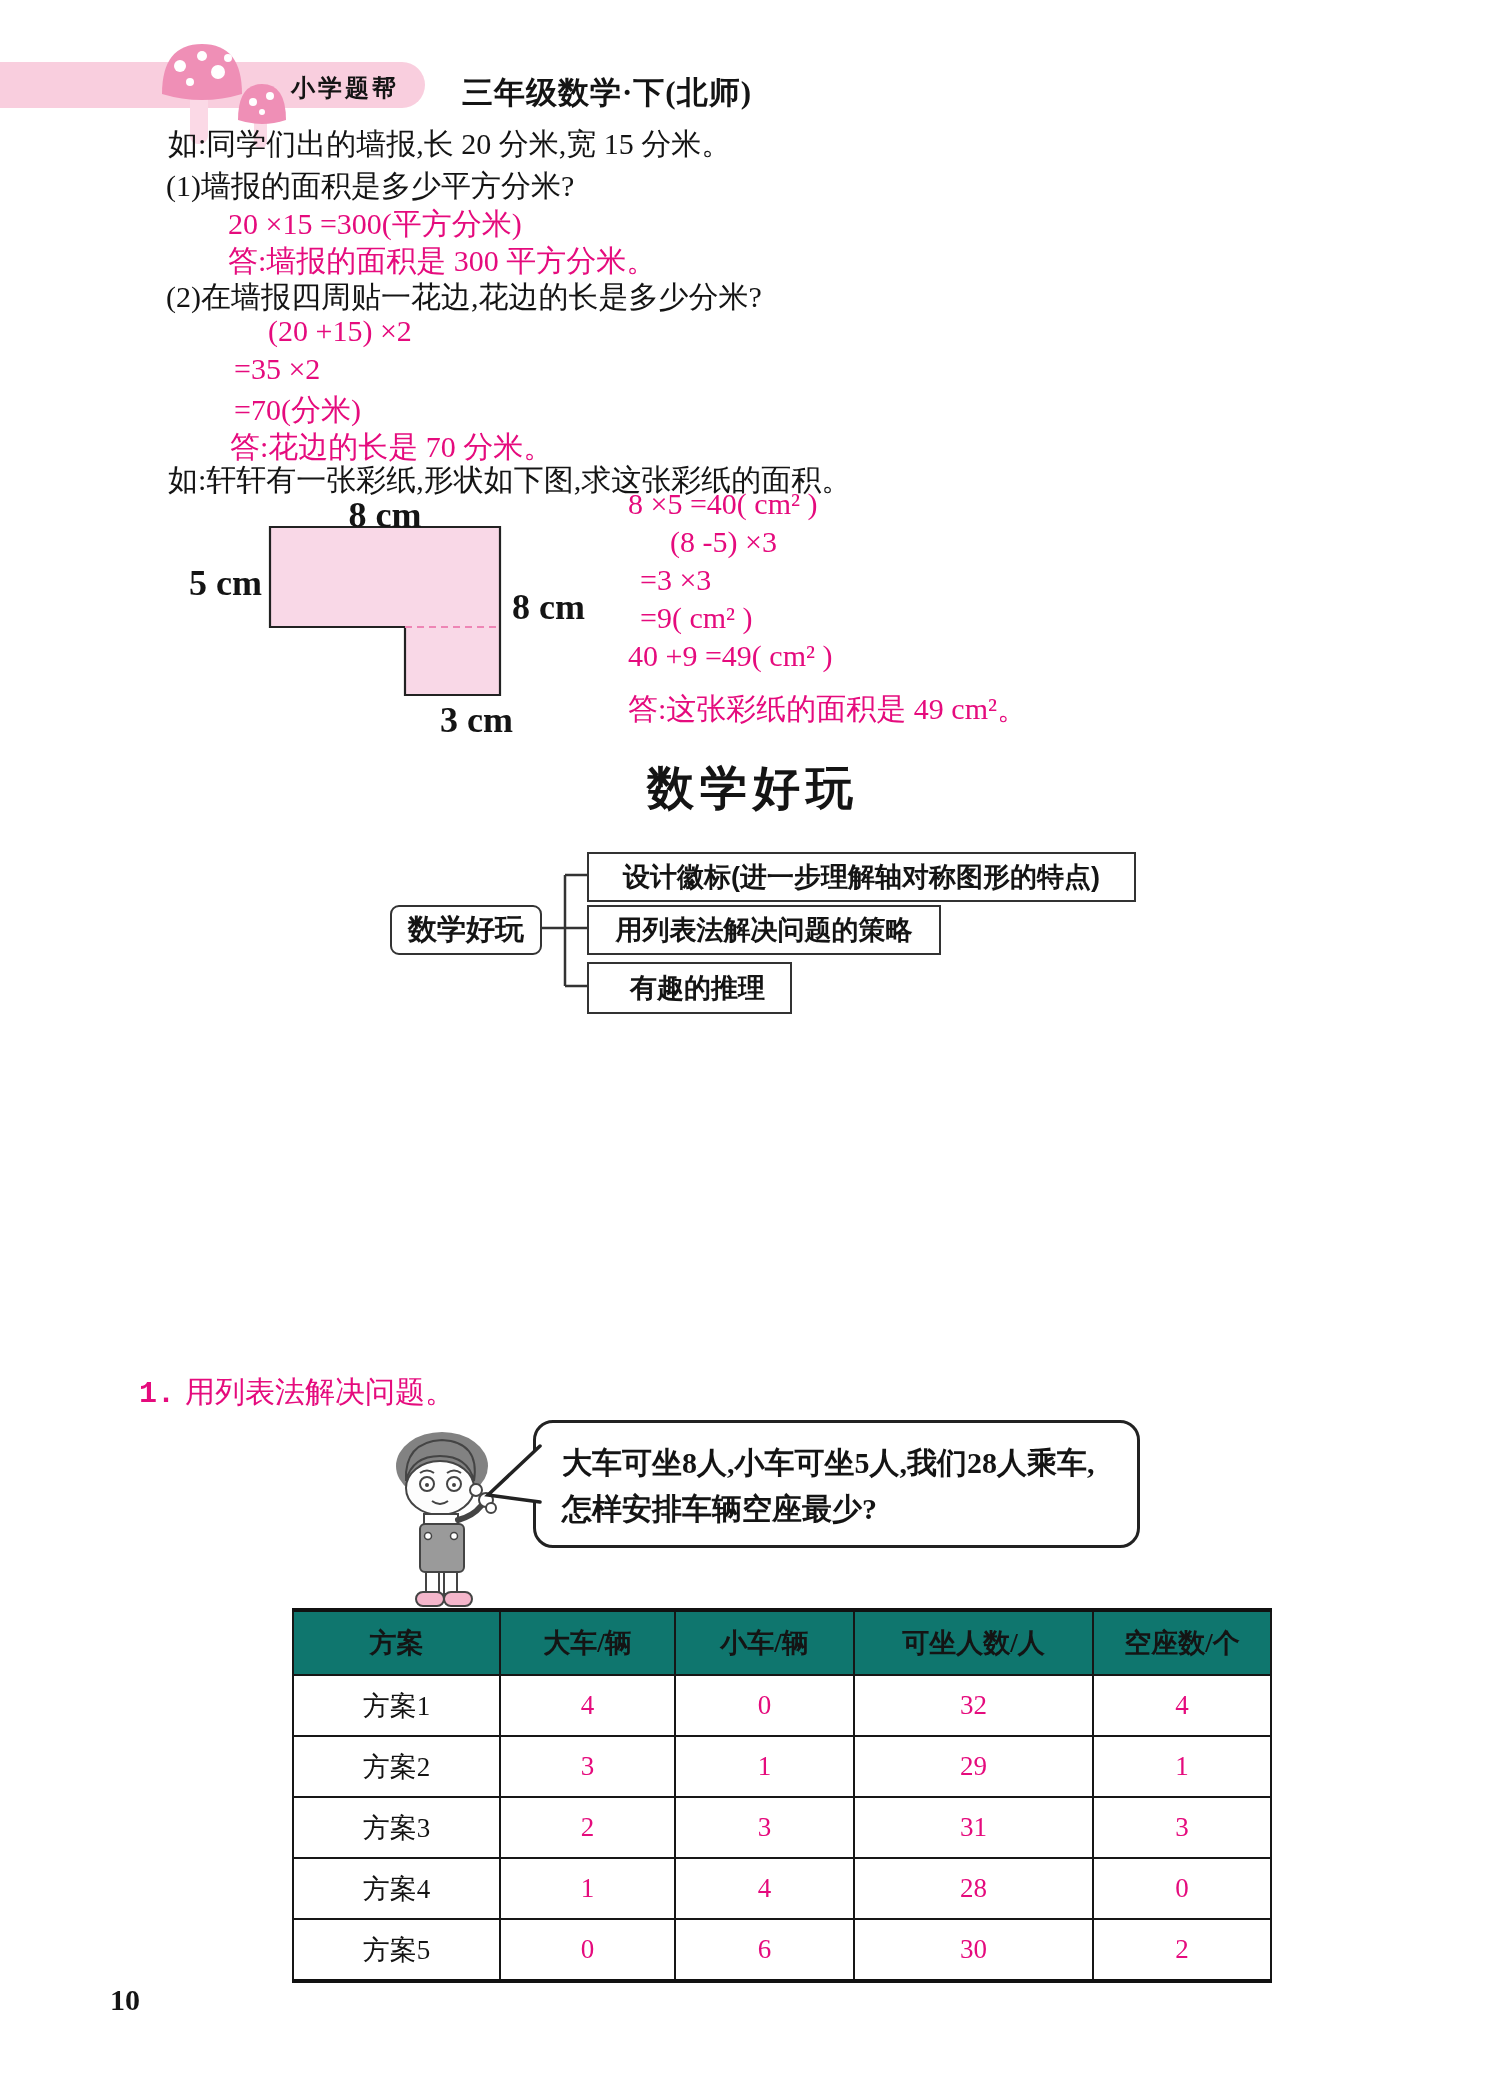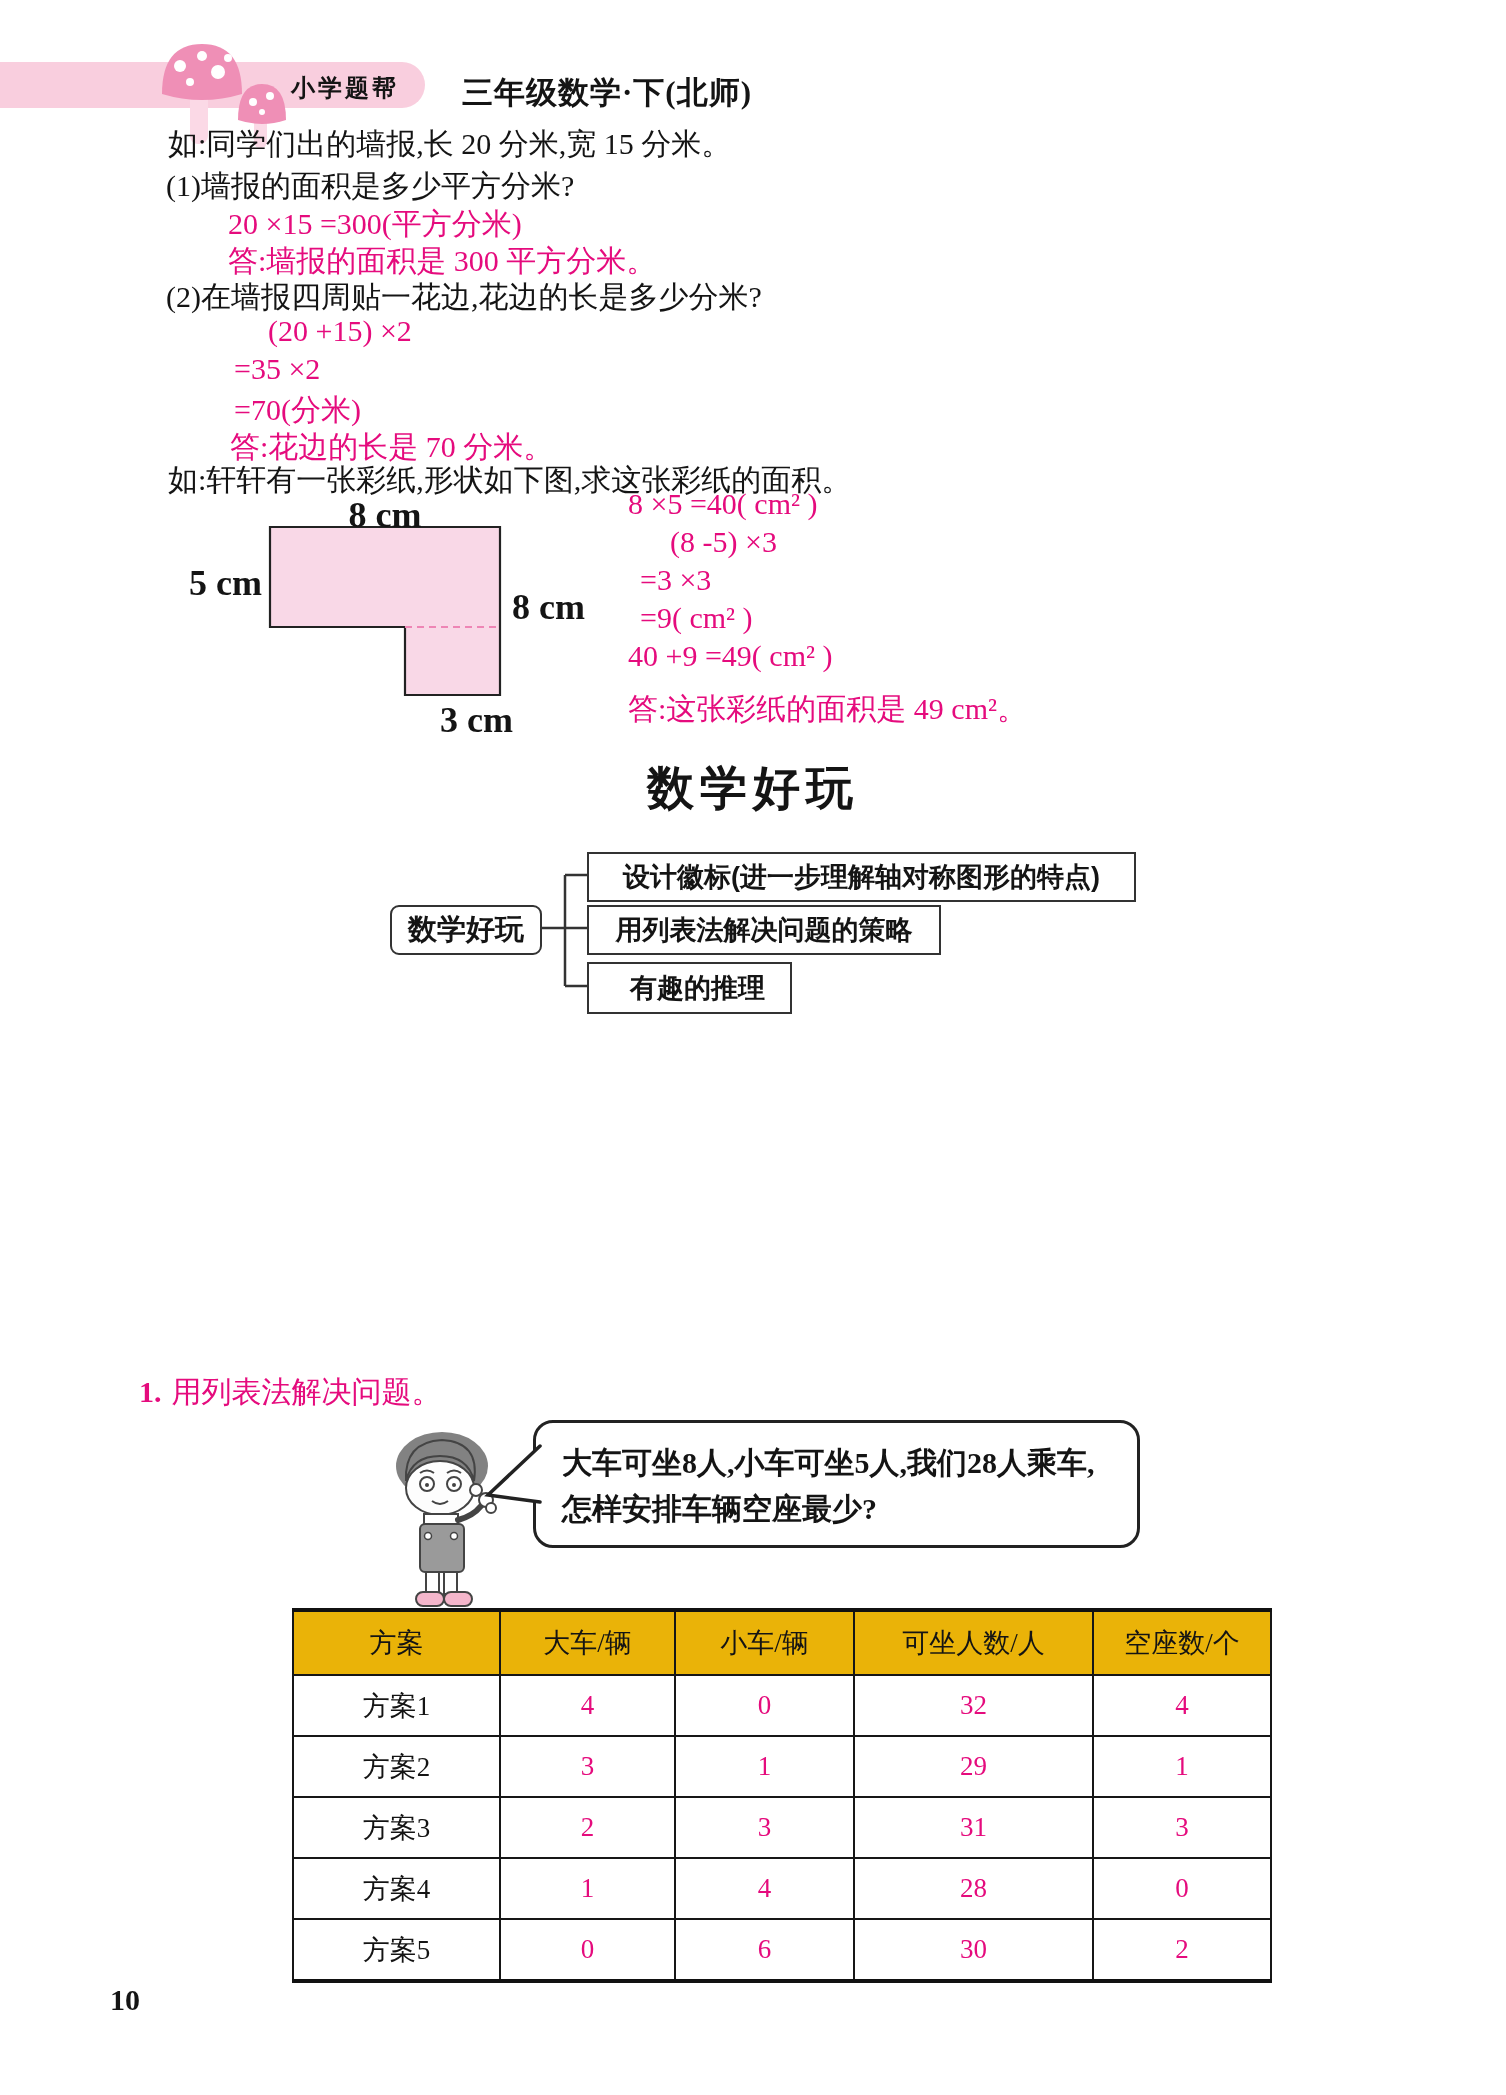--- a/index.html
+++ b/index.html
@@ -20,21 +20,21 @@
   .mm-box{border:2.5px solid #333;background:#fff;display:flex;align-items:center;justify-content:center;
           font-family:"Liberation Sans","DejaVu Sans",sans-serif;font-weight:bold;font-size:27px;white-space:nowrap;}
   .mm-root{border-radius:9px;font-size:29px;}
   .ex-head{font-size:30px;white-space:nowrap;}
   .ex-no{font-weight:bold;margin-right:10px;}
   .bubble{border:3.5px solid #222;border-radius:20px;background:#fff;box-sizing:border-box;}
   .bubble-text{padding:17px 0 0 26px;font-size:30px;font-weight:bold;line-height:46px;white-space:nowrap;}
   table.plans{border-collapse:collapse;table-layout:fixed;width:978px;font-size:27px;
               border-top:4.5px solid #111;border-bottom:4.5px solid #111;}
   table.plans th,table.plans td{border:2px solid #161616;text-align:center;padding:0;}
-  table.plans th{background:#eab308;font-weight:normal;height:62px;}
+  table.plans th{background:#0f766e;font-weight:bold;height:62px;}
   table.plans td{height:59px;}
   table.plans td.num{color:#e50b7d;}
   .page-no{font-size:30px;font-weight:bold;}
 </style>
 </head>
 <body>
 
 <div class="page">
 
   <div class="abs header-bar" style="left:0;top:62px;width:425px;height:46px;"></div>
@@ -90,21 +90,21 @@
   <div class="abs section-title" style="left:0;top:757px;">数学好玩</div>
 
   <svg class="abs" style="left:528px;top:848px;" width="70" height="170" viewBox="0 0 70 170">
     <path d="M10,80 H59 M37,27 V138 M37,27 H59 M37,138 H59" stroke="#333" stroke-width="2.5" fill="none"></path>
   </svg>
   <div class="abs mm-box mm-root" style="left:390px;top:905px;width:148px;height:46px;">数学好玩</div>
   <div class="abs mm-box" style="left:587px;top:905px;width:350px;height:46px;">用列表法解决问题的策略</div>
   <div class="abs mm-box" style="left:587px;top:852px;width:545px;height:46px;">设计徽标(进一步理解轴对称图形的特点)</div>
   <div class="abs mm-box" style="left:587px;top:962px;width:185px;height:48px;padding-left:16px;">有趣的推理</div>
 
-  <div class="abs ex-head pink" style="left:139px;top:1372px;">
+  <div class="abs ex-head pink" style="left:139px;top:1372px;font-family:Liberation Mono, monospace;">
     <span class="ex-no">1.</span><span>用列表法解决问题。</span>
   </div>
 
   <svg class="abs" style="left:380px;top:1426px;" width="135" height="185" viewBox="0 0 135 185">
     <ellipse cx="62" cy="40" rx="46" ry="34" fill="#828282"></ellipse>
     <ellipse cx="60" cy="62" rx="34" ry="27" fill="#fdfdfd" stroke="#444" stroke-width="2"></ellipse>
     <path d="M26,55 Q24,16 62,14 Q100,16 94,55 Q88,30 60,30 Q32,30 26,55 Z" fill="#828282" stroke="#444" stroke-width="2"></path>
     <circle cx="96" cy="64" r="6" fill="#fdfdfd" stroke="#444" stroke-width="2"></circle>
     <path d="M40,47 Q47,42 54,47 M67,47 Q74,42 81,47" stroke="#444" stroke-width="2" fill="none"></path>
     <circle cx="47" cy="58" r="7" fill="#fff" stroke="#444" stroke-width="2"></circle>

